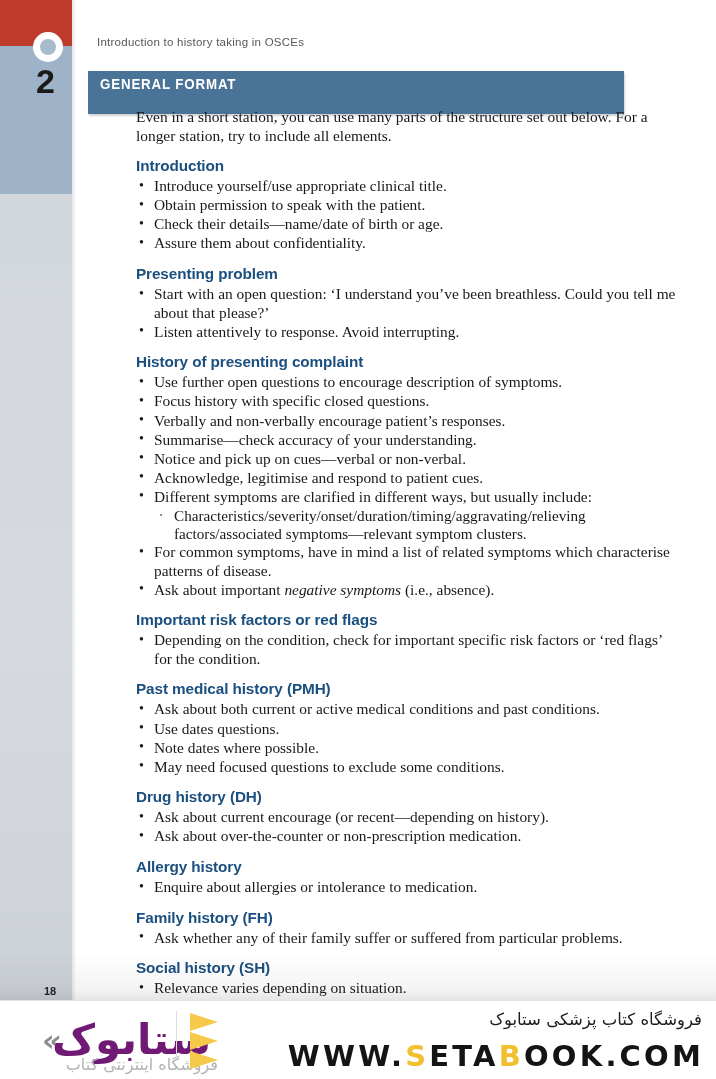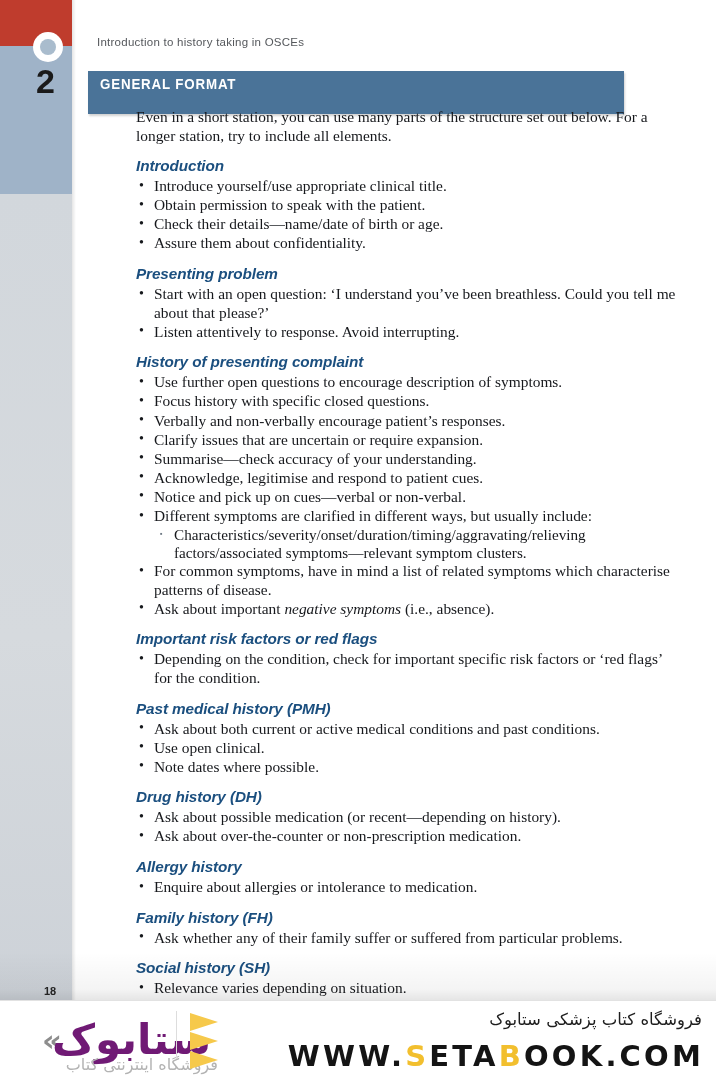--- a/index.html
+++ b/index.html
@@ -124,21 +124,20 @@
   }
 
   h2.head {
     margin: 11px 0 2px 0;
     font-family: "Liberation Sans", sans-serif;
     font-weight: bold;
     font-size: 15.3px;
     line-height: 19px;
     color: #1b4f7f;
     letter-spacing: -0.1px;
-    font-style: italic;
   }
 
   ul.bullets {
     list-style: none;
     margin: 0;
     padding: 0;
   }
   ul.bullets > li {
     position: relative;
     padding-left: 18px;
@@ -324,43 +323,43 @@
         <h2 class="head">Presenting problem</h2>
         <ul class="bullets">
           <li><span>Start with an open question: ‘I understand you’ve been breathless. Could you tell me about that please?’</span></li>
           <li><span>Listen attentively to response. Avoid interrupting.</span></li>
         </ul>
         <h2 class="head">History of presenting complaint</h2>
         <ul class="bullets">
           <li><span>Use further open questions to encourage description of symptoms.</span></li>
           <li><span>Focus history with specific closed questions.</span></li>
           <li><span>Verbally and non-verbally encourage patient’s responses.</span></li>
-          <li><span>Clarify issues that are uncertain or require expansion.</span></li>
           <li><span>Summarise—check accuracy of your understanding.</span></li>
+          <li><span>Notice and pick up on cues—verbal or non-verbal.</span></li>
           <li><span>Acknowledge, legitimise and respond to patient cues.</span></li>
-          <li><span>Notice and pick up on cues—verbal or non-verbal.</span></li>
           <li><span>Different symptoms are clarified in different ways, but usually include:</span><ul class="subbullets">
               <li>Characteristics/severity/onset/duration/timing/aggravating/relieving factors/associated symptoms—relevant symptom clusters.</li>
             </ul></li>
           <li><span>For common symptoms, have in mind a list of related symptoms which characterise patterns of disease.</span></li>
           <li><span>Ask about important <span class="it">negative symptoms</span> (i.e., absence).</span></li>
         </ul>
         <h2 class="head">Important risk factors or red flags</h2>
         <ul class="bullets">
           <li><span>Depending on the condition, check for important specific risk factors or ‘red flags’ for the condition.</span></li>
         </ul>
         <h2 class="head">Past medical history (PMH)</h2>
         <ul class="bullets">
           <li><span>Ask about both current or active medical conditions and past conditions.</span></li>
-          <li><span>Use open clinical.</span></li>
+          <li><span>Use dates questions.</span></li>
           <li><span>Note dates where possible.</span></li>
+          <li><span>May need focused questions to exclude some conditions.</span></li>
         </ul>
         <h2 class="head">Drug history (DH)</h2>
         <ul class="bullets">
-          <li><span>Ask about possible medication (or recent—depending on history).</span></li>
+          <li><span>Ask about current encourage (or recent—depending on history).</span></li>
           <li><span>Ask about over-the-counter or non-prescription medication.</span></li>
         </ul>
         <h2 class="head">Allergy history</h2>
         <ul class="bullets">
           <li><span>Enquire about allergies or intolerance to medication.</span></li>
         </ul>
         <h2 class="head">Family history (FH)</h2>
         <ul class="bullets">
           <li><span>Ask whether any of their family suffer or suffered from particular problems.</span></li>
         </ul>

